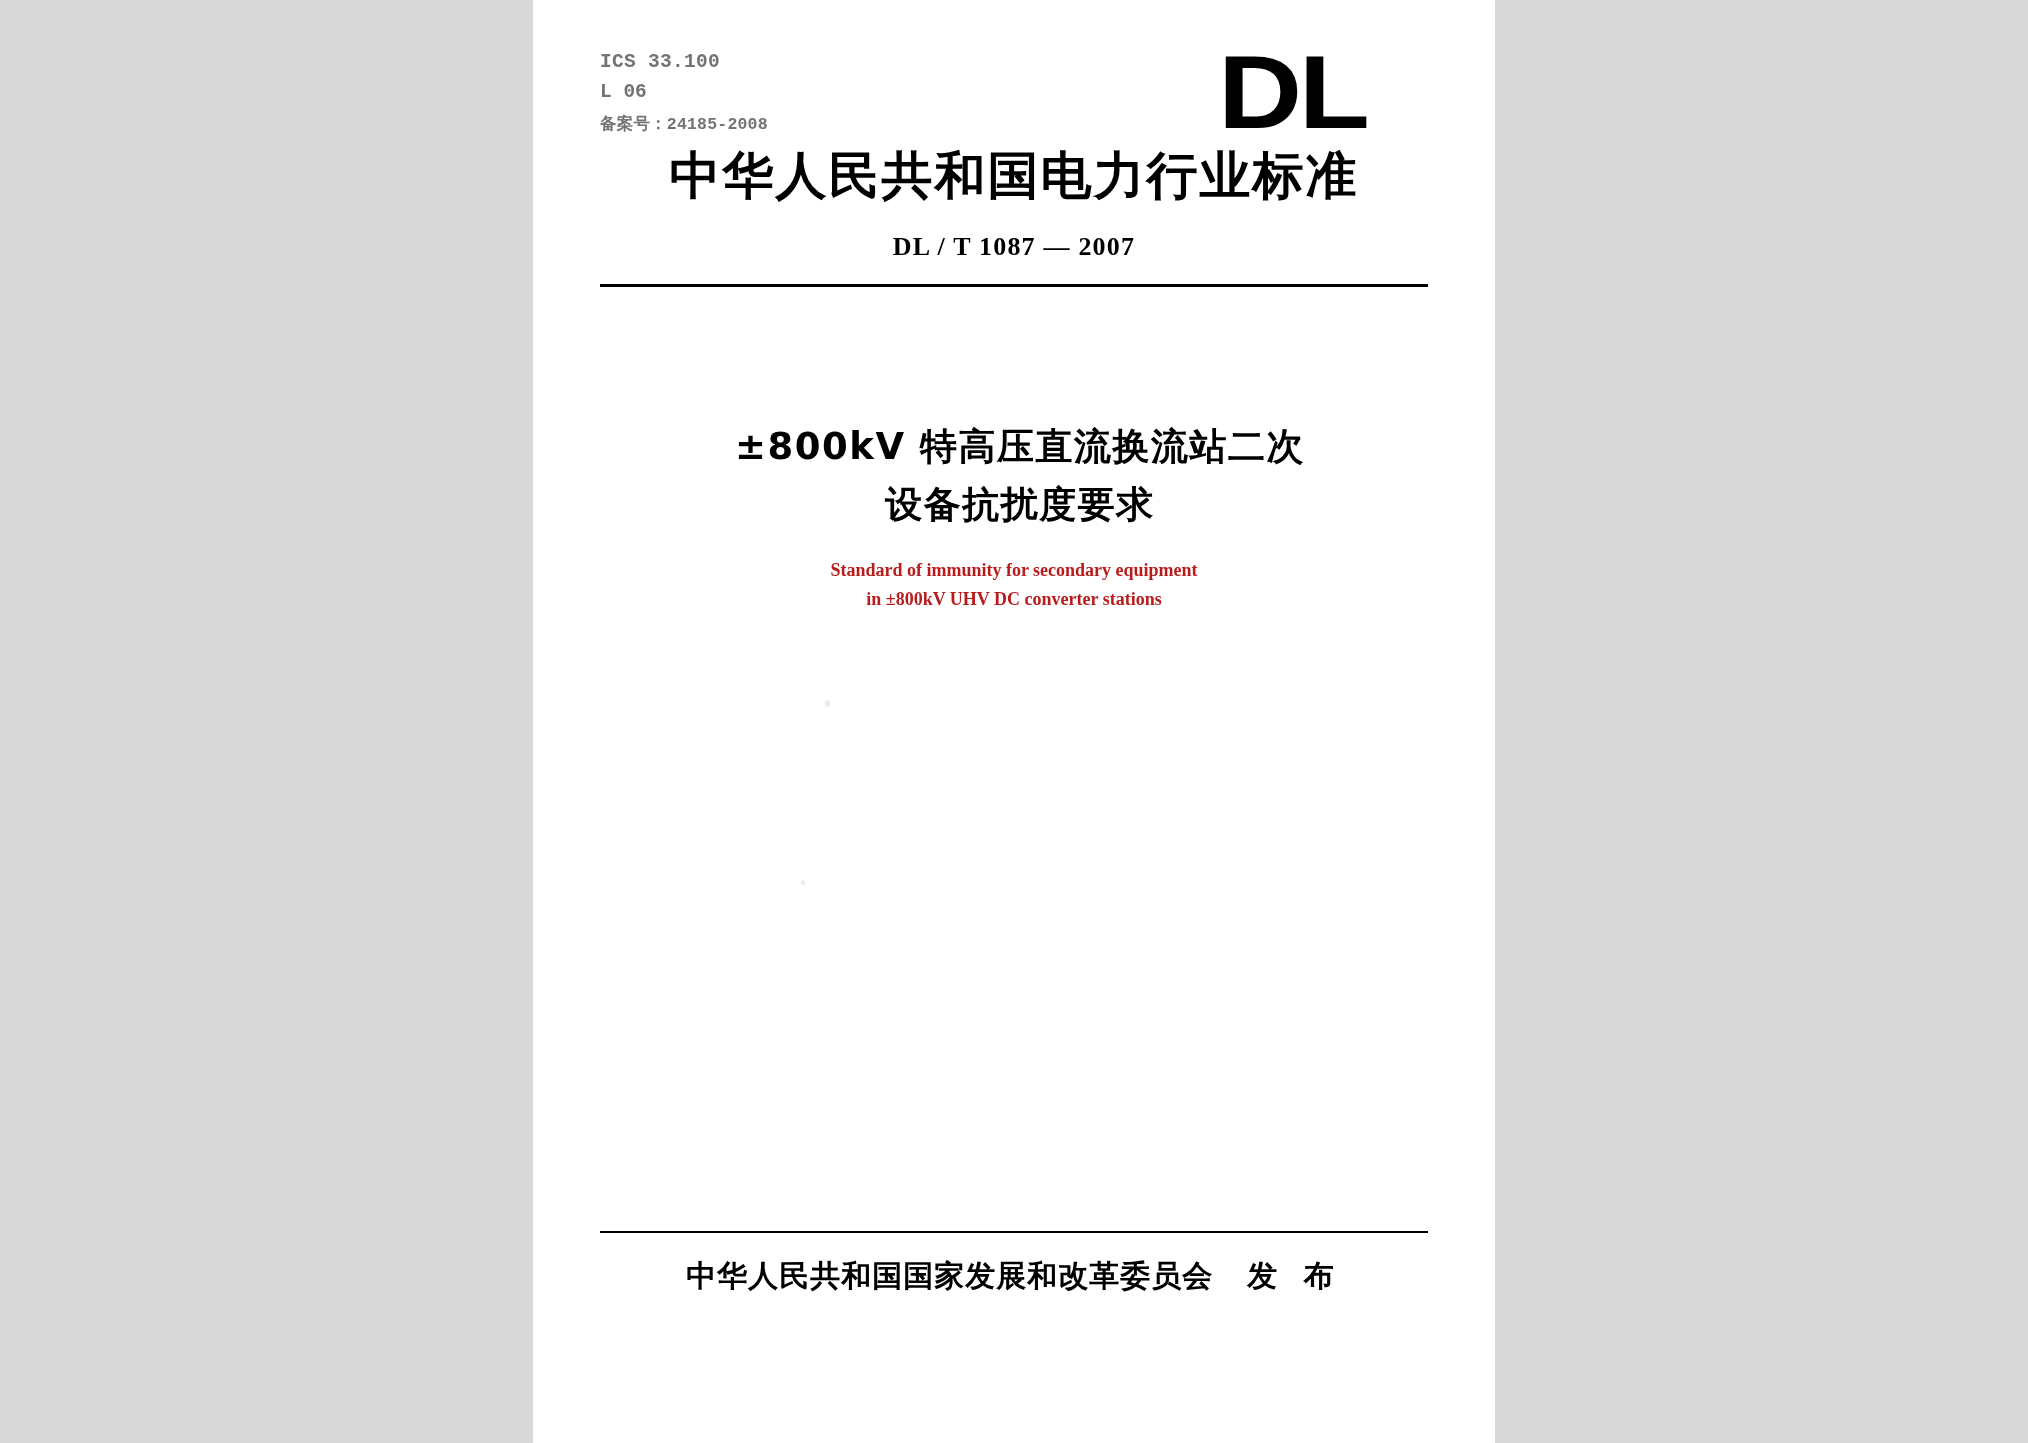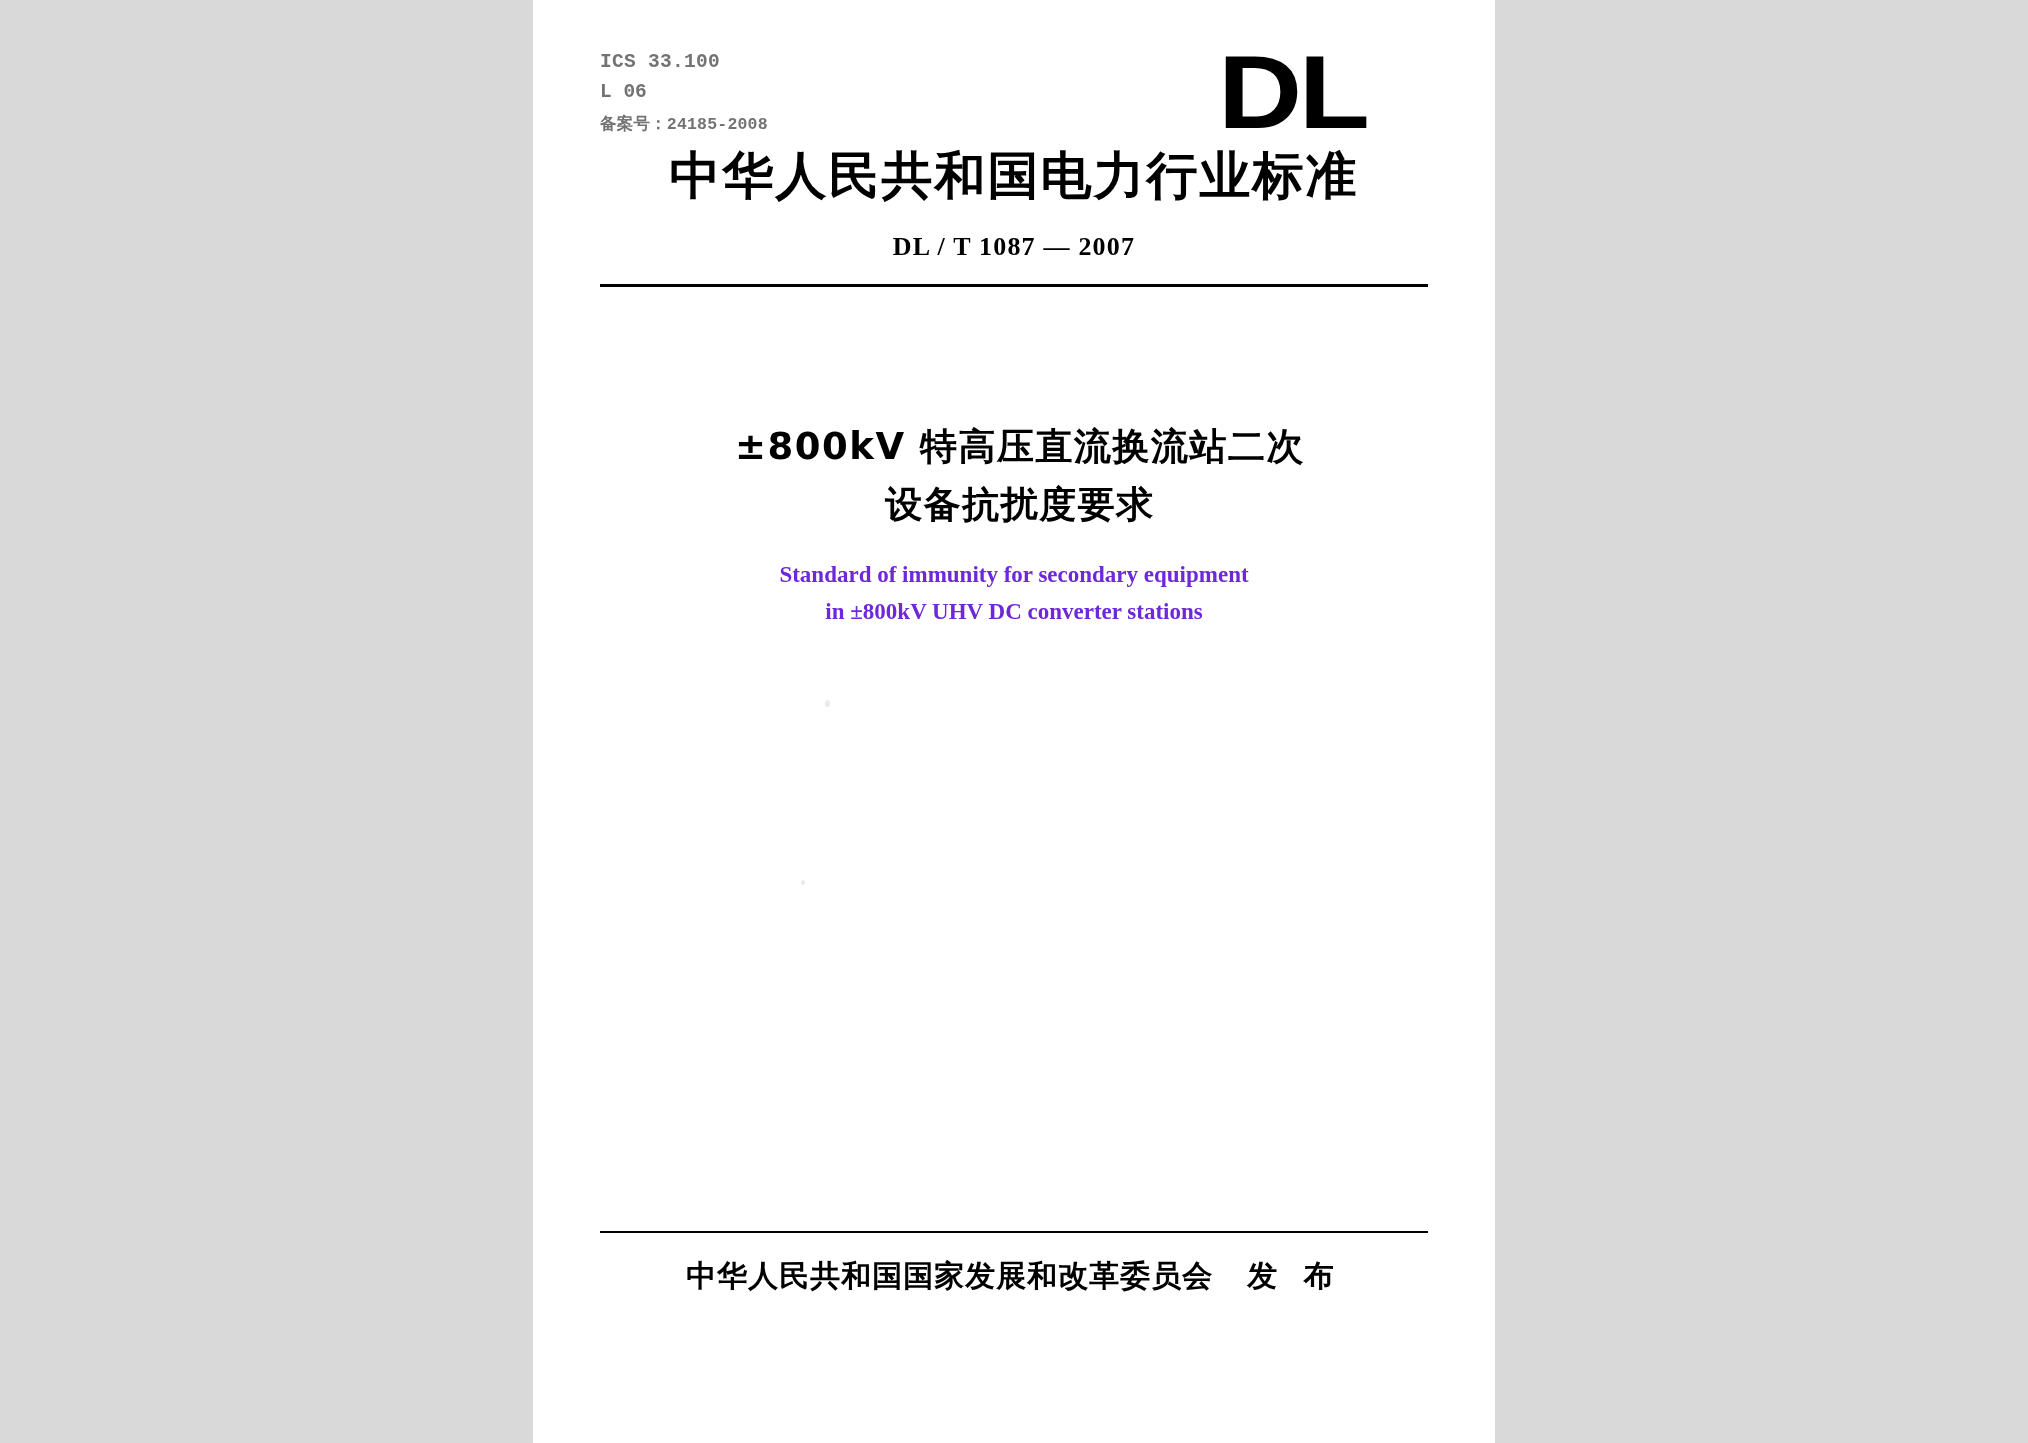--- a/index.html
+++ b/index.html
@@ -141,23 +141,23 @@
   .title-cn .l2 { display: block; }
 
   .title-en {
     position: absolute;
     left: 0;
     right: 0;
     top: 556px;
     text-align: center;
     font-family: "Liberation Serif", serif;
     font-weight: bold;
-    font-size: 23px;
+    font-size: 18px;
     line-height: 1.62;
-    color: #6d28d9;
+    color: #b91c1c;
   }
 
   
   .dates {
     position: absolute;
     left: 67px;
     width: 828px;
     top: 1196px;
     height: 32px;
     color: #000;

